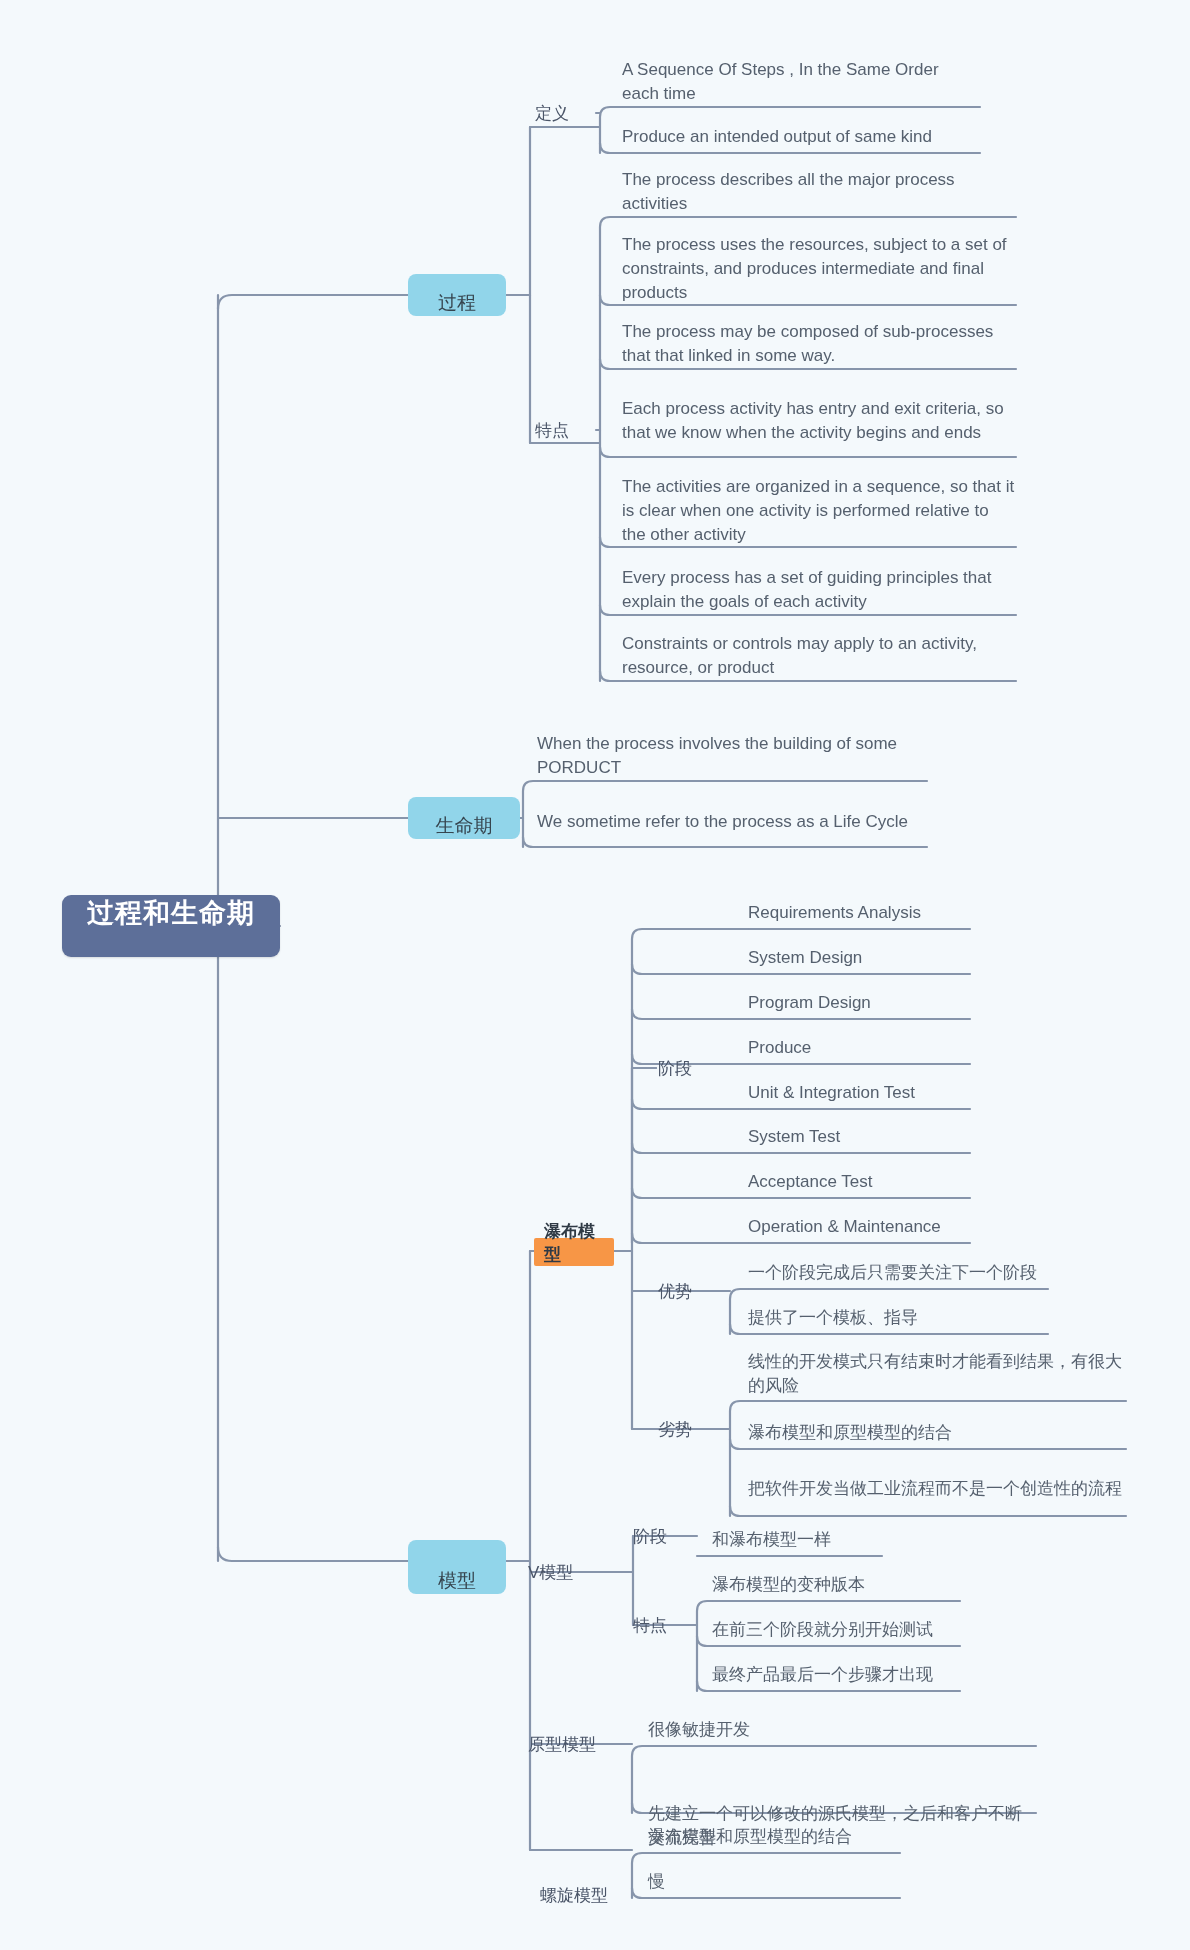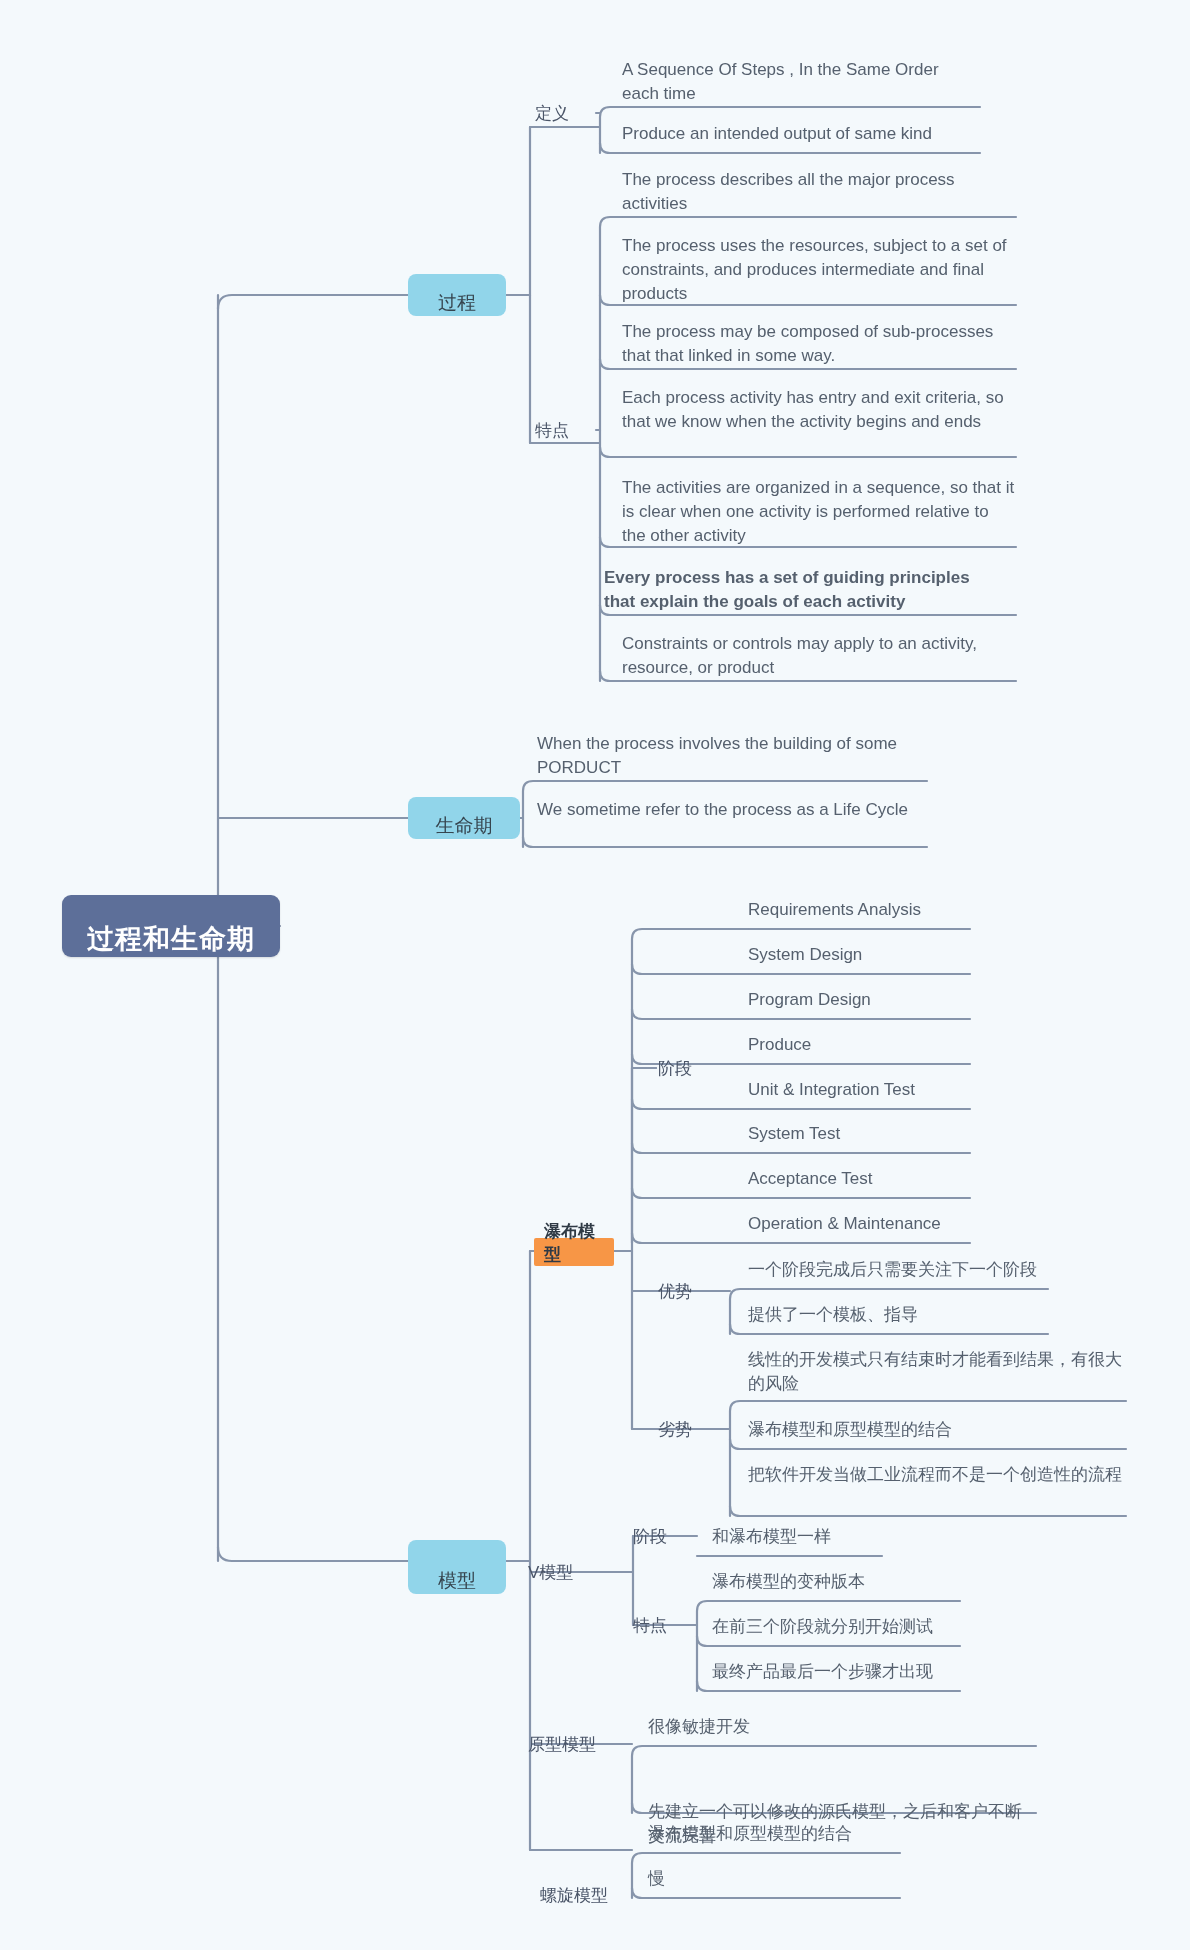--- a/index.html
+++ b/index.html
@@ -12,21 +12,21 @@
   }
   #canvas{position:absolute;inset:0;width:1190px;height:1950px;}
   #wires{position:absolute;left:0;top:0;width:1190px;height:1950px;pointer-events:none;}
   .node{position:absolute;box-sizing:border-box;}
 
   
   .root{
     background:#5d6f99;color:#ffffff;
     font-weight:bold;font-size:27px;
     border-radius:9px;
-    display:flex;align-items:flex-end;justify-content:center;
+    display:flex;align-items:flex-start;justify-content:center;
     letter-spacing:1px;
     padding:0 22px;
     box-shadow:0 1px 2px rgba(0,0,0,.12);
   }
   
   .l1{
     background:#91d5ea;color:#36454f;
     font-size:19px;border-radius:8px;
     display:flex;align-items:flex-end;justify-content:center;
     padding:0 16px;
@@ -39,21 +39,21 @@
   
   .l2{
     font-size:17px;color:#4a5568;
     display:flex;align-items:center;
     white-space:nowrap;
   }
   
   .leaf{
     font-size:17px;color:#55606e;
     line-height:1.42;
-    display:flex;align-items:flex-start;
+    display:flex;align-items:center;
     box-sizing:border-box;
   }
   .leaf span{display:block;}
 </style>
 </head>
 <body>
 
 <div id="canvas">
 
   <svg id="wires" xmlns="http://www.w3.org/2000/svg" viewBox="0 0 1190 1950">
@@ -230,21 +230,21 @@
       </div>
       <div class="leaf" style="left: 622px; top: 320px; width: 394px; height: 48px; position: absolute;">
         <span>The process may be composed of sub-processes that that linked in some way.</span>
       </div>
       <div class="leaf" style="left: 622px; top: 386px; width: 394px; height: 70px; position: absolute;">
         <span>Each process activity has entry and exit criteria, so that we know when the activity begins and ends</span>
       </div>
       <div class="leaf" style="left: 622px; top: 476px; width: 394px; height: 70px; position: absolute;">
         <span>The activities are organized in a sequence, so that it is clear when one activity is performed relative to the other activity</span>
       </div>
-      <div class="leaf" style="left: 604px; top: 566px; width: 394px; height: 48px; position: absolute; font-weight: bold;">
+      <div class="leaf" style="left: 622px; top: 566px; width: 394px; height: 48px; position: absolute;">
         <span>Every process has a set of guiding principles that explain the goals of each activity</span>
       </div>
       <div class="leaf" style="left: 622px; top: 632px; width: 394px; height: 48px; position: absolute;">
         <span>Constraints  or controls may apply to an activity, resource, or product</span>
       </div>
       <div class="leaf" style="left: 537px; top: 732px; width: 390px; height: 48px; position: absolute;">
         <span>When the process involves the building of some PORDUCT</span>
       </div>
       <div class="leaf" style="left: 537px; top: 798px; width: 390px; height: 48px; position: absolute;">
         <span>We sometime refer to the process as a Life Cycle</span>

